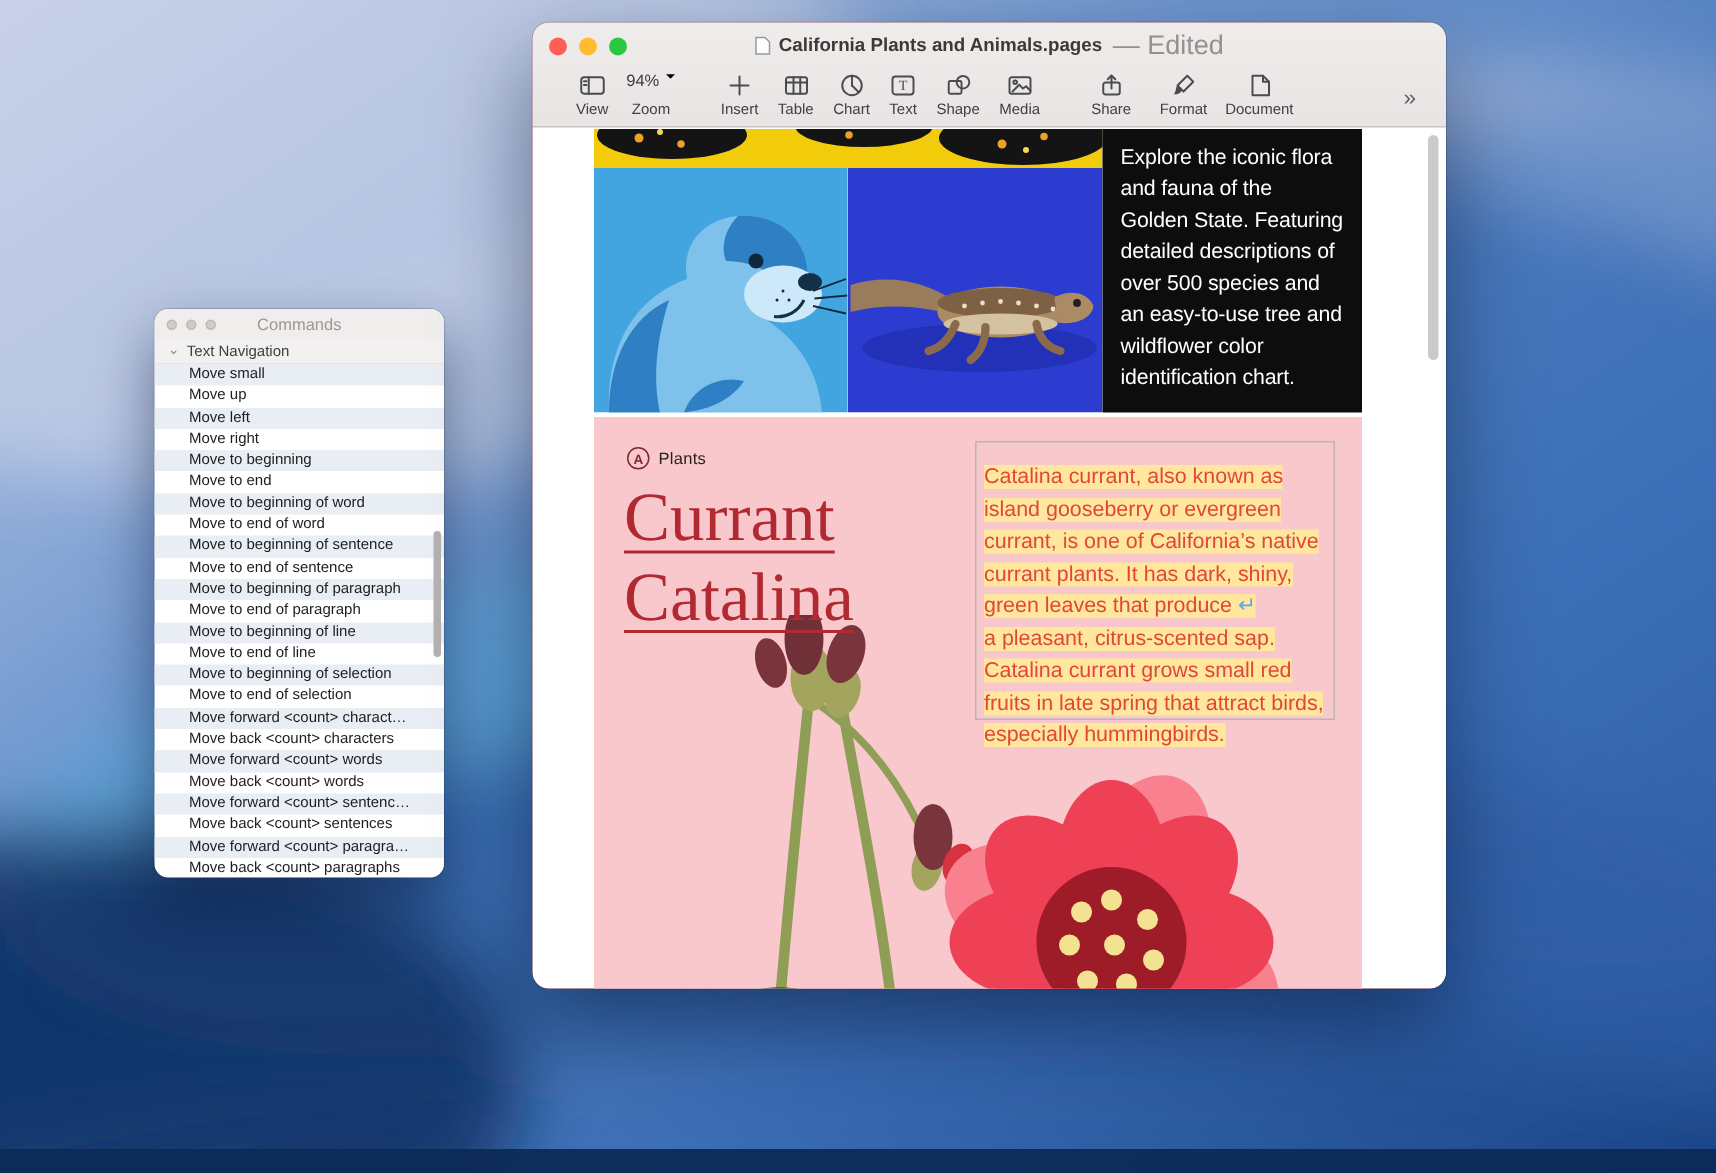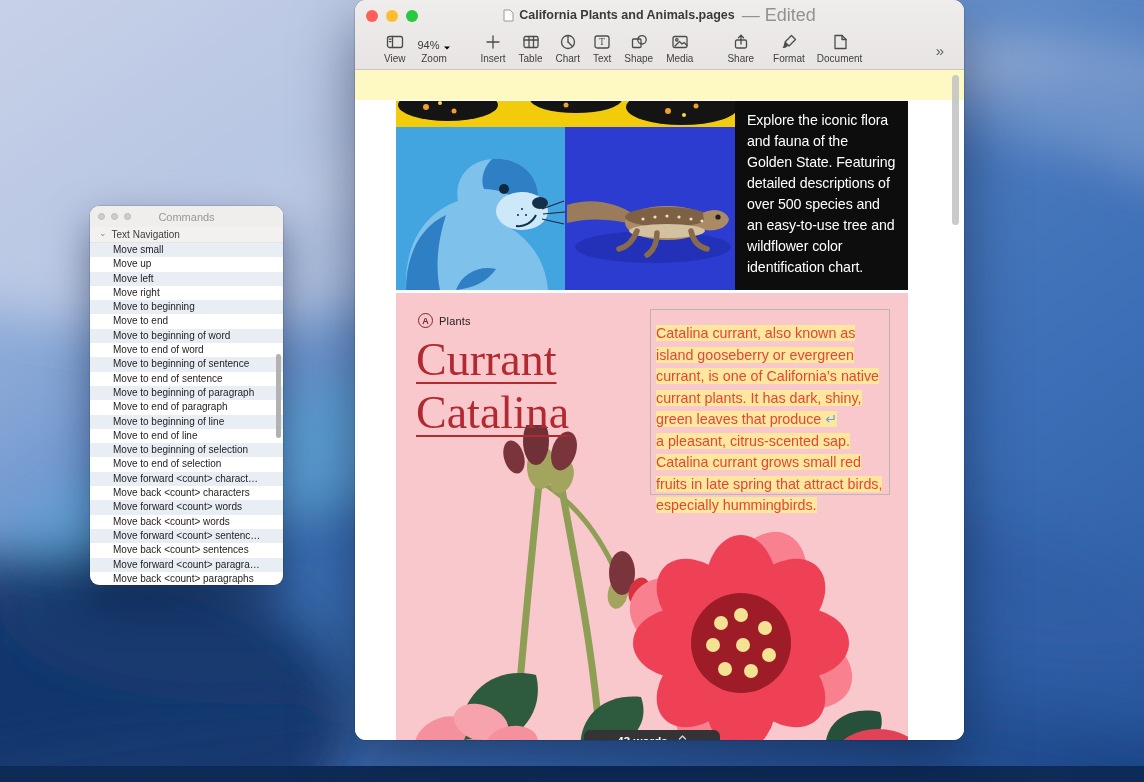--- a/index.html
+++ b/index.html
@@ -4,56 +4,56 @@
 <style>
   html,body{margin:0;padding:0;}
   body{
     width:1144px;height:782px;overflow:hidden;position:relative;
     font-family:"Liberation Sans",sans-serif;background:#4f86c6;
   }
   .wallpaper{position:absolute;inset:0;width:1144px;height:782px;display:block;}
 
   
   .cmd-win{
-    position:absolute;left:90px;top:206px;width:193px;height:379px;
+    position:absolute;left:103px;top:206px;width:193px;height:379px;
     background:#fff;border-radius:9px;overflow:hidden;
     box-shadow:0 18px 40px rgba(8,22,55,.5),0 0 0 .5px rgba(0,0,0,.22);
   }
   .cmd-titlebar{height:21px;background:#f0eded;position:relative;display:flex;align-items:center;justify-content:center;}
   .cmd-dots{position:absolute;left:8px;top:7px;display:flex;gap:6px;}
   .cmd-dot{width:7px;height:7px;border-radius:50%;background:#cfcbcb;border:.5px solid #bdb9b9;box-sizing:border-box;}
   .cmd-title{font-size:11px;color:#9a9795;font-weight:500;}
   .cmd-section{height:15px;background:#f3f0f0;display:flex;align-items:center;gap:5px;padding-left:9px;font-size:10px;color:#3e3e3e;border-bottom:1px solid #e6e3e3;}
   .cmd-chev{font-size:9px;color:#8a8a8a;line-height:1;transform:translateY(-1px);}
   .cmd-row{height:14.3px;line-height:14.3px;font-size:10px;color:#1d1d1f;padding-left:23px;white-space:nowrap;overflow:hidden;}
   .cmd-row:nth-child(odd){background:#e9edf4;}
   .cmd-scrollbar{position:absolute;right:2px;top:148px;width:5px;height:84px;background:#b3b1b1;border-radius:2.5px;}
 
   
   .pages-win{
-    position:absolute;left:355px;top:0;width:609px;height:740px;
-    background:#fef9c3;border-radius:11px;overflow:hidden;
+    position:absolute;left:355px;top:15px;width:609px;height:644px;
+    background:#fca5a5;border-radius:11px;overflow:hidden;
     box-shadow:0 25px 60px rgba(5,20,50,.5),0 0 0 .5px rgba(0,0,0,.25);
   }
   .chrome{position:absolute;top:0;left:0;right:0;height:69px;background:linear-gradient(#efedec,#e7e4e3);border-bottom:1px solid #c9c5c5;}
   .traffic{position:absolute;top:10px;left:11px;display:flex;gap:8px;}
   .tl{width:12px;height:12px;border-radius:50%;border:none;padding:0;}
   .tl.red{background:#ff5f57;}  .tl.yel{background:#febc2e;}  .tl.grn{background:#28c840;}
   .win-title{position:absolute;top:7px;left:0;right:0;display:flex;align-items:center;justify-content:center;gap:5px;height:16px;}
   .win-title .t-main{font-size:12.5px;font-weight:700;color:#3c3a38;}
   .win-title .t-status{font-size:18px;color:#949190;margin-left:2px;}
   .toolbar{position:absolute;top:29px;left:0;right:0;height:40px;display:flex;align-items:flex-start;padding:2px 14px 0;box-sizing:border-box;}
   .tbtn{display:flex;flex-direction:column;align-items:center;gap:1px;background:none;border:none;padding:2px 3px;font:inherit;cursor:default;margin-left:12px;}
   .ticon{height:18px;display:flex;align-items:center;}
   .ticon svg{stroke:#4b4b4b;fill:none;stroke-width:1.3;stroke-linecap:round;stroke-linejoin:round;}
   .tlabel{font-size:10px;color:#414141;margin-top:1px;}
-  .zval{height:18px;display:flex;align-items:flex-end;gap:3px;font-size:11px;color:#3b3b3b;font-weight:500;}
+  .zval{height:18px;display:flex;align-items:flex-start;gap:3px;font-size:11px;color:#3b3b3b;font-weight:500;}
   .overflow{margin-left:auto;align-self:center;font-size:15px;color:#5f5f5f;background:none;border:none;margin-top:0;}
 
-  .doc{position:absolute;top:70px;left:0;right:0;bottom:0;background:#ffffff;margin-top:30px;}
+  .doc{position:absolute;top:70px;left:0;right:0;bottom:0;background:#ffffff;}
   .page{position:absolute;left:41px;top:1px;width:512px;}
   .hero{display:flex;height:189px;}
   .hero-left{width:339px;display:flex;flex-direction:column;}
   .strip{height:26px;}
   .strip svg,.seal svg,.lizard svg{display:block;width:100%;height:100%;}
   .hero-row{flex:1;display:flex;}
   .seal{width:169px;height:163px;}
   .lizard{width:170px;height:163px;}
   .intro-panel{width:173px;background:#0d0d0d;color:#fff;padding:9px 12px;box-sizing:border-box;}
   .intro-panel p{margin:0;font-size:14.2px;line-height:21px;font-weight:500;letter-spacing:-.1px;}

